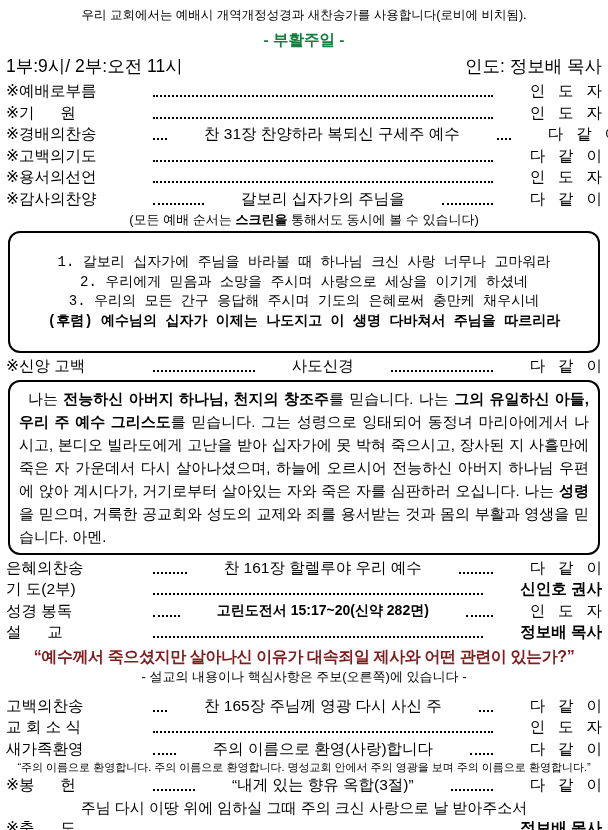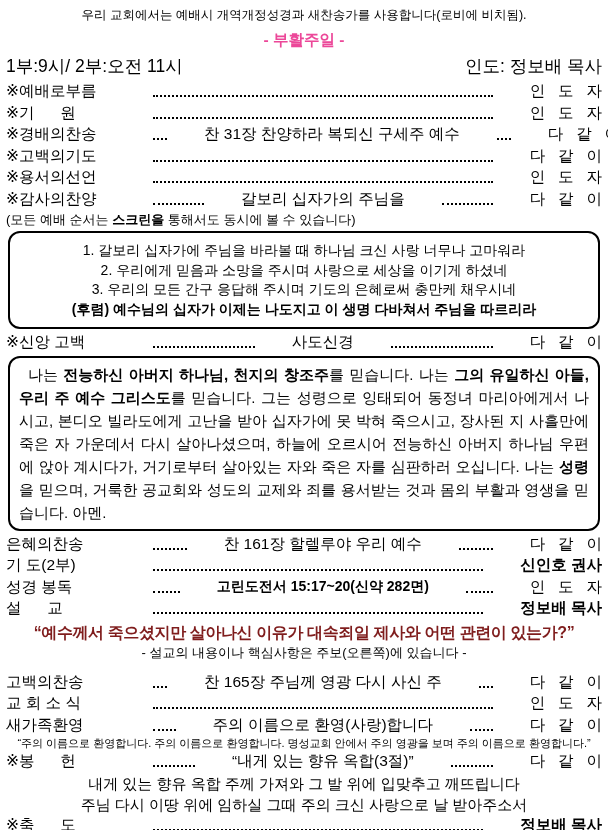--- a/index.html
+++ b/index.html
@@ -1,30 +1,30 @@
 <!DOCTYPE html>
 <html><head>
 <meta charset="utf-8">
 <style>
   html,body{margin:0;padding:0;background:#fff;}
   body{width:608px;height:830px;color:#000;font-family:"Liberation Sans","DejaVu Sans",sans-serif;overflow:hidden;}
   .page{padding:7px 6px 0 6px;}
   .notice{text-align:center;font-size:12.5px;line-height:17px;}
-  .title{text-align:center;color:#ec4899;font-weight:bold;font-size:15.5px;margin:6px 0 3px 0;}
+  .title{text-align:center;color:#15803d;font-weight:bold;font-size:15.5px;margin:6px 0 3px 0;}
   .svc{display:flex;justify-content:space-between;align-items:baseline;font-weight:normal;font-size:17.5px;margin:1px 0 3px 0;}
   .row{display:flex;align-items:center;height:21.5px;font-size:15.5px;gap:32px;}
   .lbl{white-space:pre;flex:0 0 auto;min-width:110px;}
   .leader{flex:1 1 auto;border-bottom:2px dotted #000;height:9px;margin:0 5px;min-width:14px;}
   .mid{white-space:pre;flex:0 0 auto;}
   .rgt{white-space:pre;flex:0 0 auto;text-align:right;}
   .b{font-weight:bold;}
   .big{font-size:14px;}
-  .screen-note{text-align:left;font-size:13px;line-height:18px;margin:1px 0 2px 0;}
+  .screen-note{text-align:center;font-size:13px;line-height:18px;margin:1px 0 2px 0;}
   .box{border:2px solid #000;border-radius:12px;margin:2px 2px 3px 2px;}
-  .hymn-box{padding:8px 6px;}
+  .hymn-box{padding:20px 6px;font-family:Liberation Mono, monospace;}
   .hymn-box div{text-align:center;font-size:14px;line-height:19.5px;}
   .creed-box{padding:5px 9px;}
   .creed{font-size:15px;line-height:23px;text-align:justify;text-indent:9px;margin:0;}
   .sermon-title{text-align:center;color:#7f1d1d;font-weight:bold;font-size:16px;letter-spacing:-0.4px;line-height:23px;margin:1px 0 0 0;}
   .sermon-note{text-align:center;font-size:13px;line-height:18px;margin-bottom:10px;}
   .small-note{text-align:center;font-size:11px;line-height:15px;}
   .center-line{text-align:center;font-size:15px;line-height:21px;}
   .footer{text-align:center;font-size:15.5px;margin-top:4px;}
 </style>
 </head>
@@ -161,21 +161,20 @@
   <div class="small-note">“주의 이름으로 환영합니다. 주의 이름으로 환영합니다. 명성교회 안에서 주의 영광을 보며 주의 이름으로 환영합니다.”</div>
 
   <div class="row">
     <span class="lbl">※봉      헌</span>
     <span class="leader"></span>
     <span class="mid">“내게 있는 향유 옥합(3절)”</span>
     <span class="leader"></span>
     <span class="rgt">다   같   이</span>
   </div>
 
-  <div class="center-line">내게 있는 향유 옥합 주께 가져와 그 발 위에 입맞추고 깨뜨립니다</div>
   <div class="center-line">주님 다시 이땅 위에 임하실 그때 주의 크신 사랑으로 날 받아주소서</div>
 
   <div class="row">
     <span class="lbl">※축      도</span>
     <span class="leader"></span>
     <span class="rgt b">정보배 목사</span>
   </div>
 
   <div class="footer">※표는 일어서서 드립니다.</div>
 

